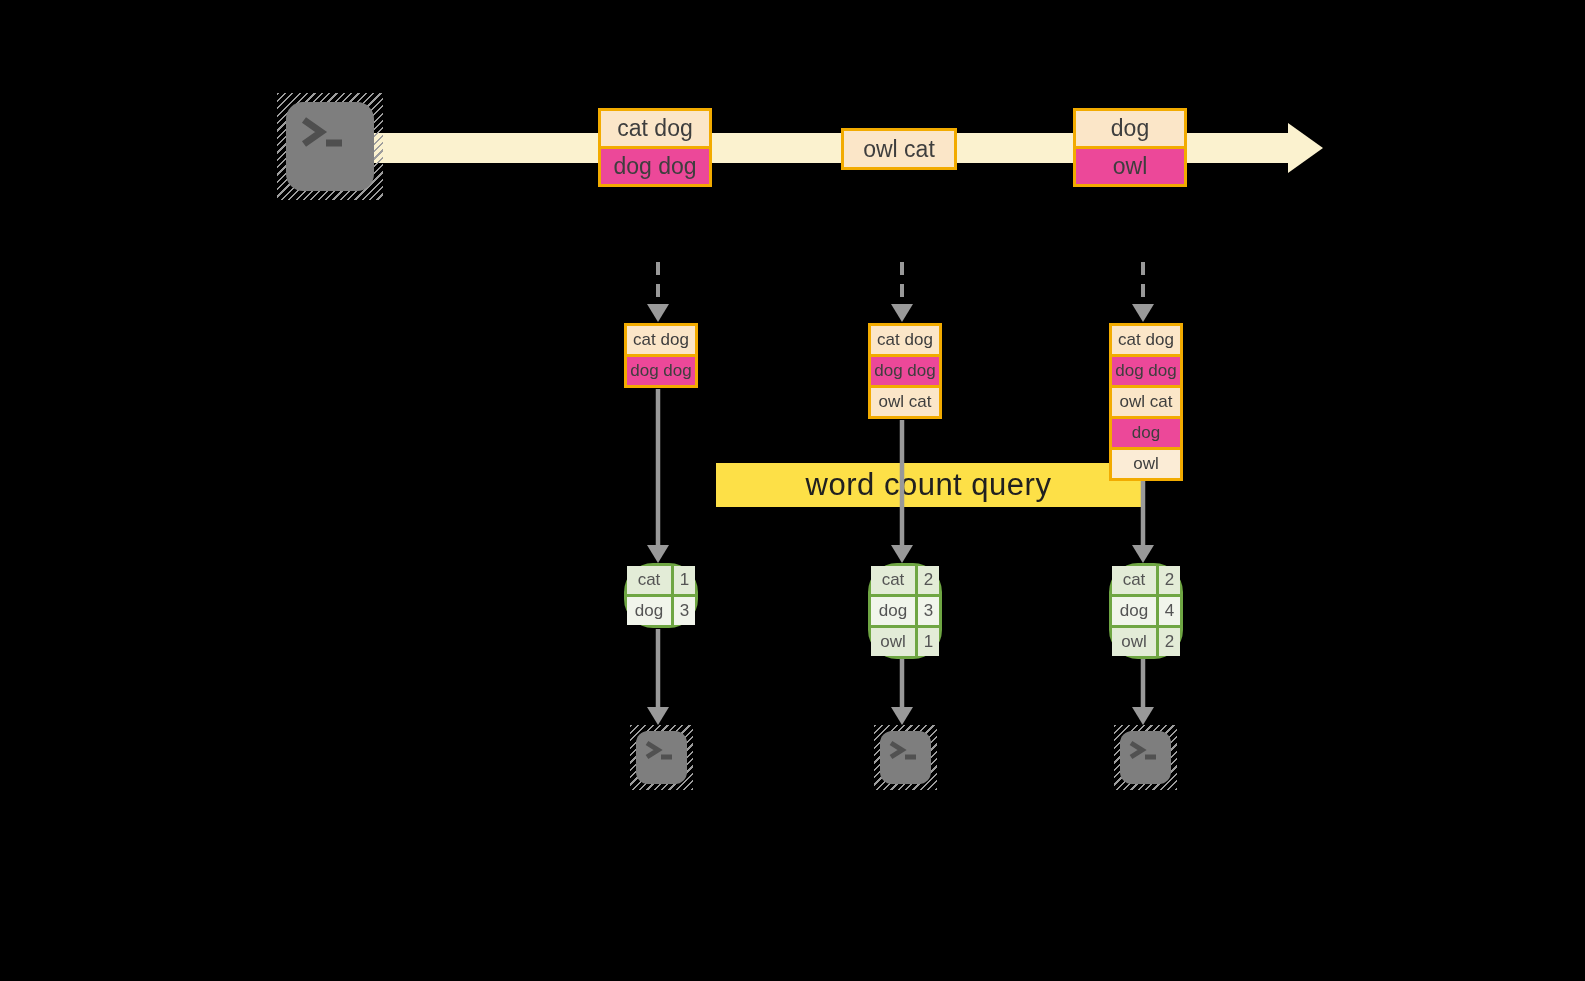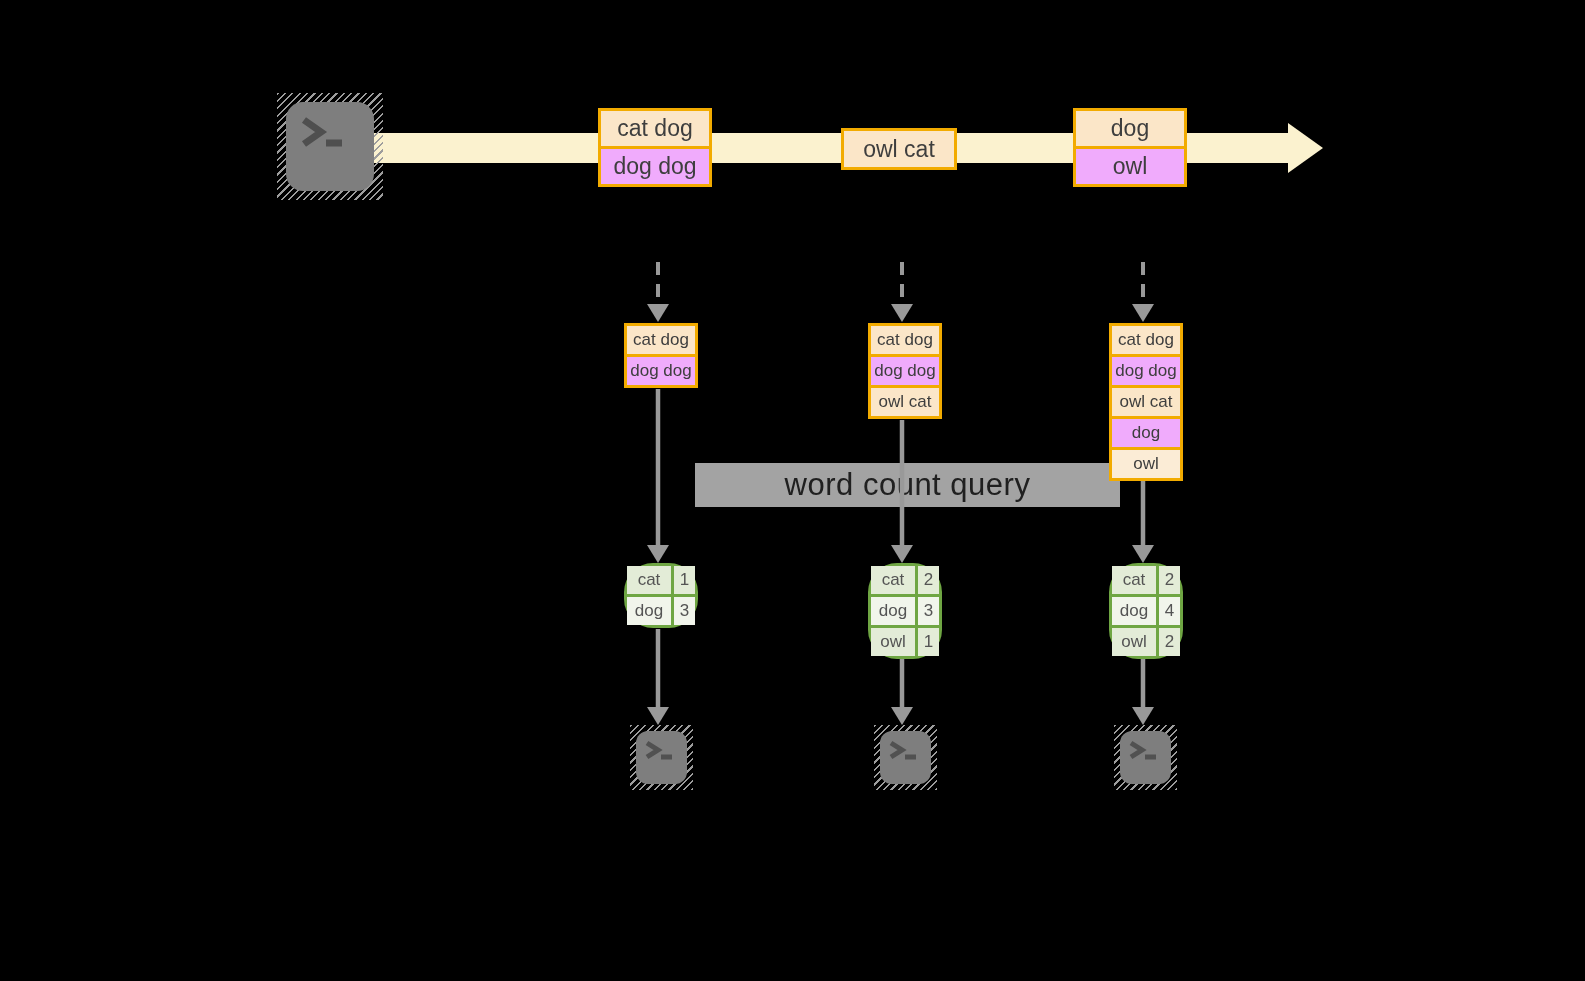--- a/index.html
+++ b/index.html
@@ -18,30 +18,30 @@
   .term.src{left:277px;top:93px;width:106px;height:107px;}
   .term.src .term-inner{inset:9px;border-radius:17px;}
   .term.sink .term-inner{inset:6px;border-radius:12px;}
   .glyph{position:absolute;}
   
   .obox{position:absolute;display:grid;gap:3px;padding:3px;background:#f2ab00;z-index:4;box-sizing:content-box;}
   .orow{display:flex;align-items:center;justify-content:center;color:#3e3e3e;}
   .msg .orow{font-size:23px;}
   .buf .orow{font-size:17px;}
   .peach{background:#fbe6c8;}
-  .cream{background:#f0abfc;}
+  .cream{background:#ec4899;}
   .mid{background:#fbecd6;}
   #msg1{left:598px;top:108px;width:108px;grid-template-rows:35px 35px;}
   #msg2{left:841px;top:128px;width:110px;grid-template-rows:36px;}
   #msg3{left:1073px;top:108px;width:108px;grid-template-rows:35px 35px;}
   #bufA{left:624px;top:323px;width:68px;grid-template-rows:repeat(2,28px);}
   #bufB{left:868px;top:323px;width:68px;grid-template-rows:repeat(3,28px);}
   #bufC{left:1109px;top:323px;width:68px;grid-template-rows:repeat(5,28px);}
   
-  .query{position:absolute;left:695px;top:463px;width:425px;height:44px;background:#a3a3a3;z-index:2;
+  .query{position:absolute;left:716px;top:463px;width:425px;height:44px;background:#fde047;z-index:2;
     display:flex;align-items:center;justify-content:center;
     font-size:31px;font-weight:300;letter-spacing:0.5px;color:#202020;}
   
   .gtable{position:absolute;display:grid;grid-template-columns:44px 21px;gap:3px;padding:3px;
     background:#6fa643;z-index:4;box-sizing:content-box;border-radius:29px;}
   .gcell{height:28px;display:flex;align-items:center;justify-content:center;font-size:17px;color:#545454;}
   .g-dark{background:#e3ecd7;}
   .g-light{background:#f1f5eb;}
   #tab1{left:624px;top:563px;}
   #tab2{left:868px;top:563px;}

